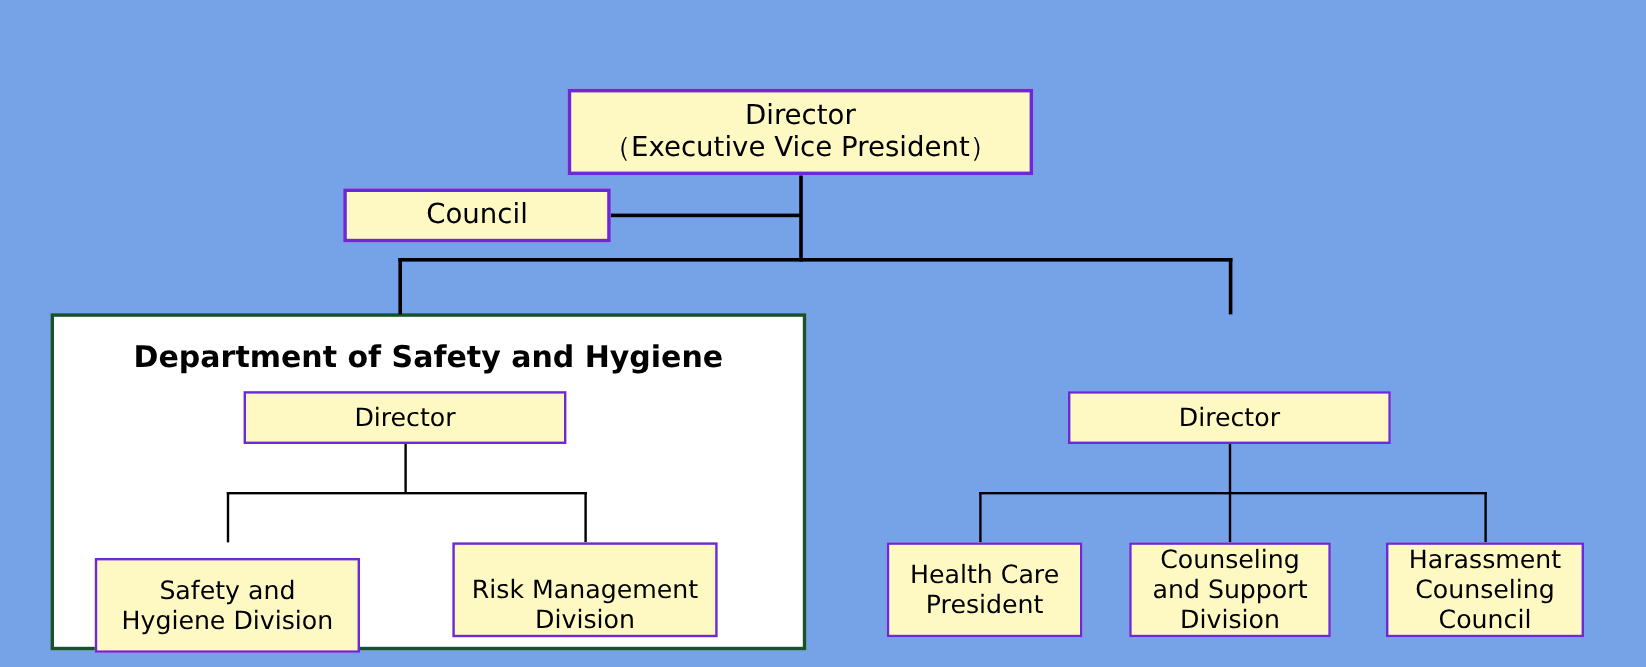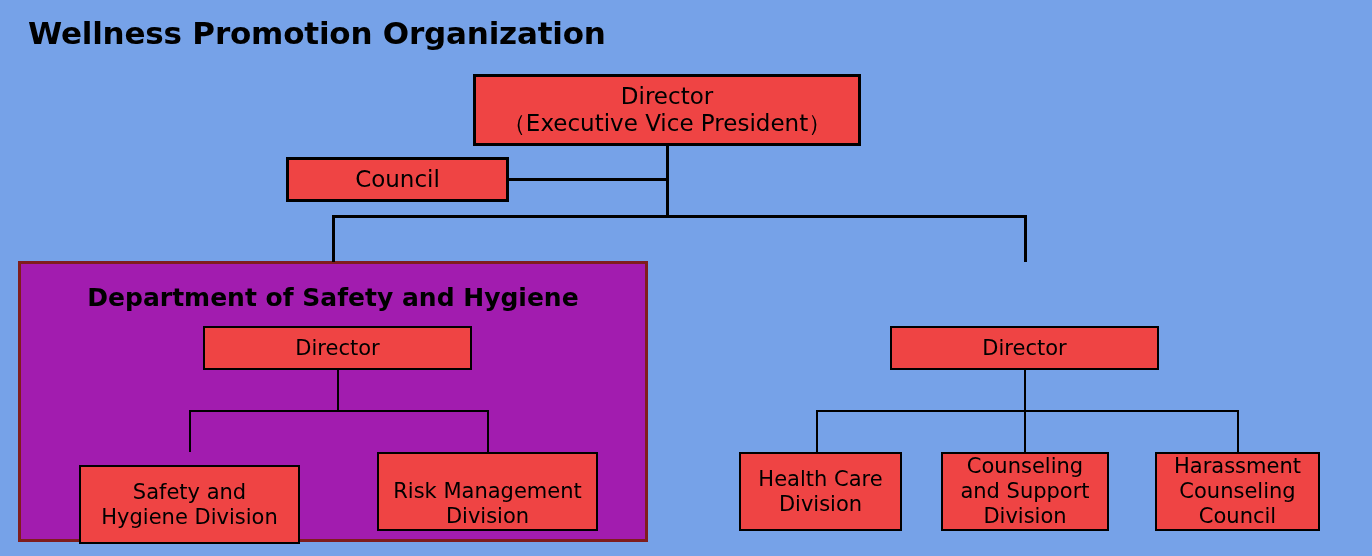--- a/index.html
+++ b/index.html
@@ -28,40 +28,41 @@
     font-weight: bold;
     color: #000000;
     letter-spacing: -0.2px;
     white-space: nowrap;
     line-height: 1.1;
   }
 
   
   .panel {
     position: absolute;
-    background: #a21caf;
-    border: 3px solid #7f1d1d;
+    background: #ffffff;
+    border: 3px solid #14532d;
     box-sizing: border-box;
+    margin-left: 24px;
   }
   .panel-title {
     position: absolute;
     left: 0;
     right: 0;
     text-align: center;
     font-size: 25px;
     font-weight: bold;
     color: #000000;
     white-space: nowrap;
   }
 
   
   .node {
     position: absolute;
-    background: #ef4444;
-    border: 3px solid #000000;
+    background: #fef9c3;
+    border: 3px solid #6d28d9;
     box-sizing: border-box;
     display: flex;
     align-items: center;
     justify-content: center;
     text-align: center;
     color: #000000;
     line-height: 1.18;
     z-index: 3;
   }
   .node.sub {
@@ -89,21 +90,20 @@
   .conn.v { width: 3px; }
   .conn.h { height: 3px; }
   .conn.thin.v { width: 2px; }
   .conn.thin.h { height: 2px; }
 </style>
 </head>
 <body>
 
 <div id="root">
 
-  <div class="chart-title">Wellness Promotion Organization</div>
 
   <div class="node n-director" style="left:473px; top:74px; width:388px; height:72px;">
     <span class="node-text">Director
 （Executive Vice President）</span>
   </div>
 
   <div class="conn v" style="left:666px; top:146px; height:72px;"></div>
 
   <div class="node n-council" style="left:286px; top:157px; width:223px; height:45px;">
     <span class="node-text">Council</span>
@@ -142,21 +142,21 @@
     <span class="node-text">Director</span>
   </div>
 
   <div class="conn thin v" style="left:1024px; top:370px; height:82px;"></div>
   <div class="conn thin h" style="left:816px; top:410px; width:423px;"></div>
   <div class="conn thin v" style="left:816px; top:410px; height:42px;"></div>
   <div class="conn thin v" style="left:1237px; top:410px; height:42px;"></div>
 
   <div class="node sub n-leaf" style="left:739px; top:452px; width:163px; height:79px;">
     <span class="node-text">Health Care
-Division</span>
+President</span>
   </div>
   <div class="node sub n-leaf" style="left:941px; top:452px; width:168px; height:79px;">
     <span class="node-text">Counseling
 and Support
 Division</span>
   </div>
   <div class="node sub n-leaf" style="left:1155px; top:452px; width:165px; height:79px;">
     <span class="node-text">Harassment
 Counseling
 Council</span>

